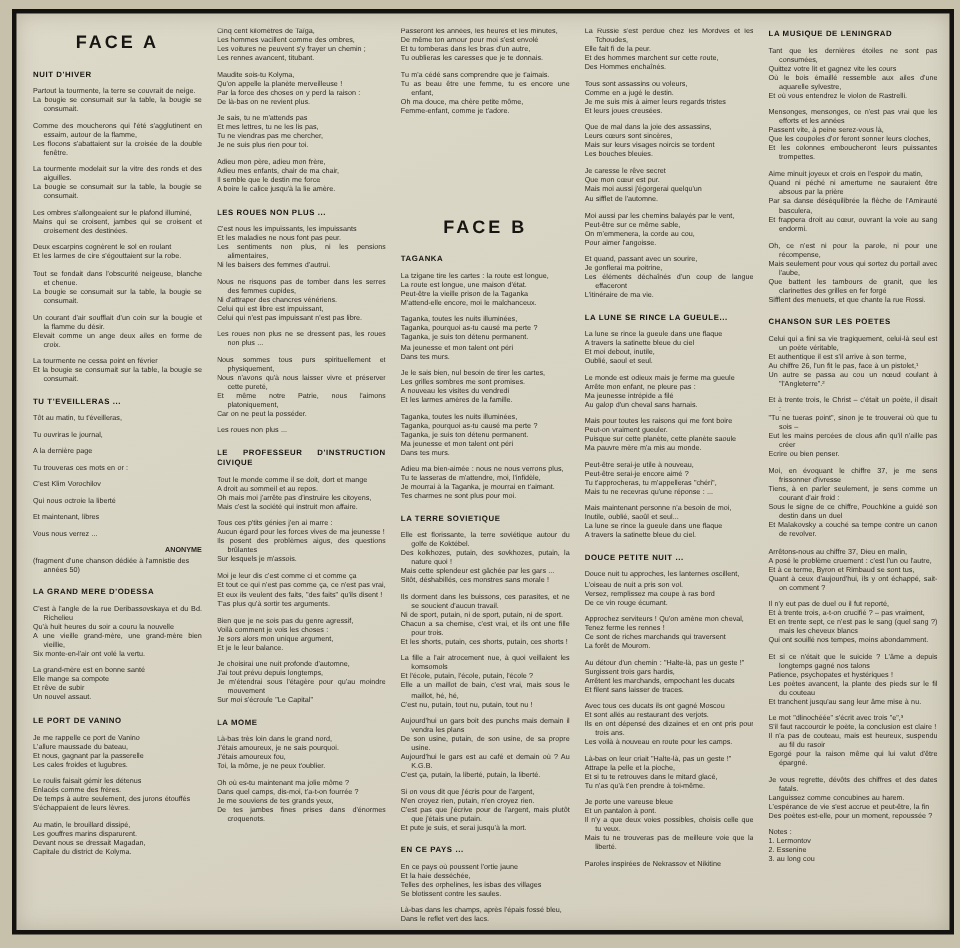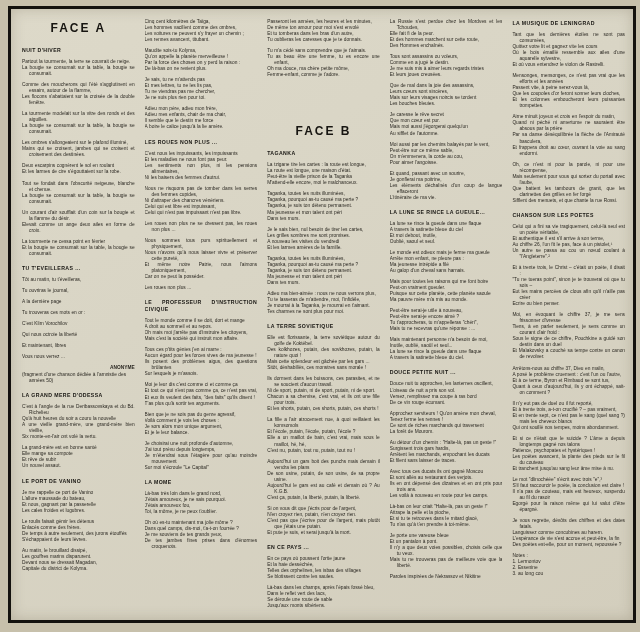--- a/index.html
+++ b/index.html
@@ -33,21 +33,21 @@
     overflow:hidden;
   }
   .face-title{
     font-size:12px;
     font-weight:bold;
     letter-spacing:2px;
     text-align:center;
     color:var(--ink-strong);
     margin:2px 0 12px 0;
   }
-  .face-title:not(:first-child){margin-top:46px;}
+  .face-title:not(:first-child){margin-top:66px;}
   .section-heading{
     font-size:5.2px;
     font-weight:bold;
     letter-spacing:.4px;
     color:var(--ink-strong);
     text-align:justify;
     margin:8px 0 5px 0;
     line-height:1.35;
   }
   .column > .section-heading:first-child{margin-top:1px;}

